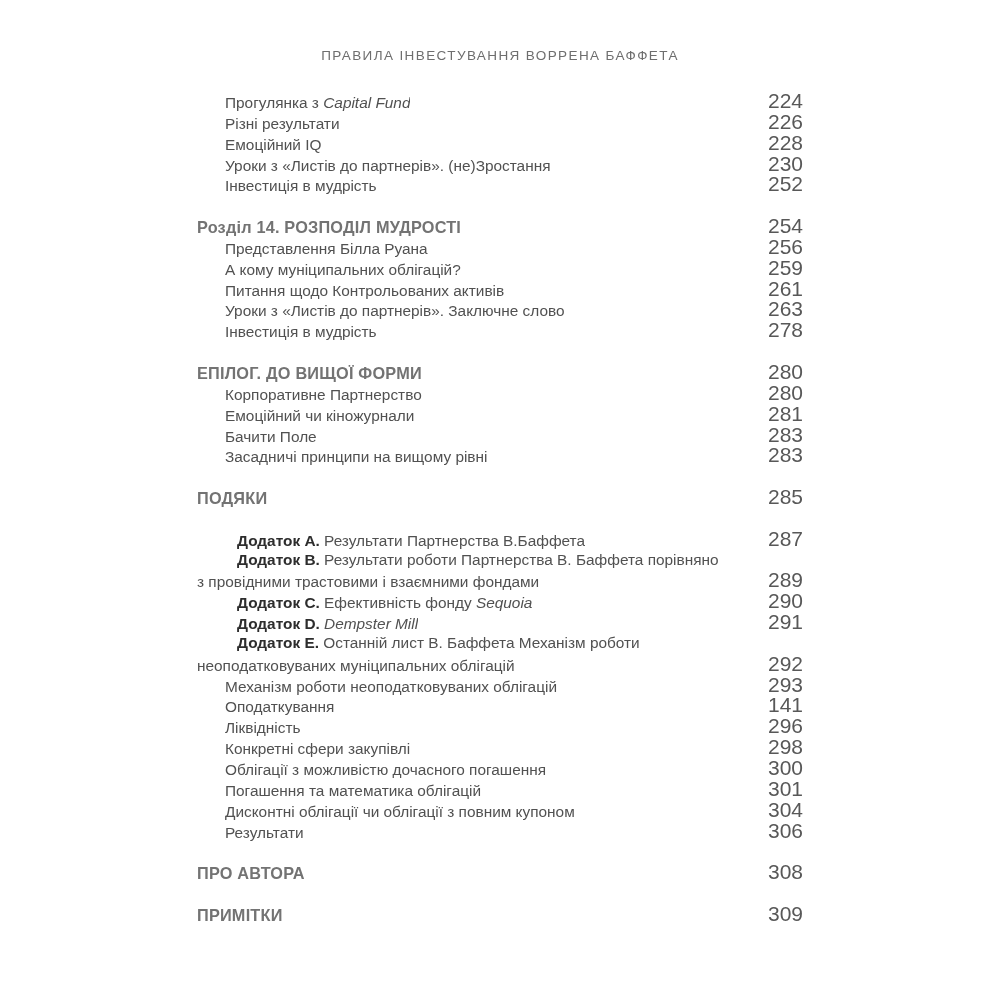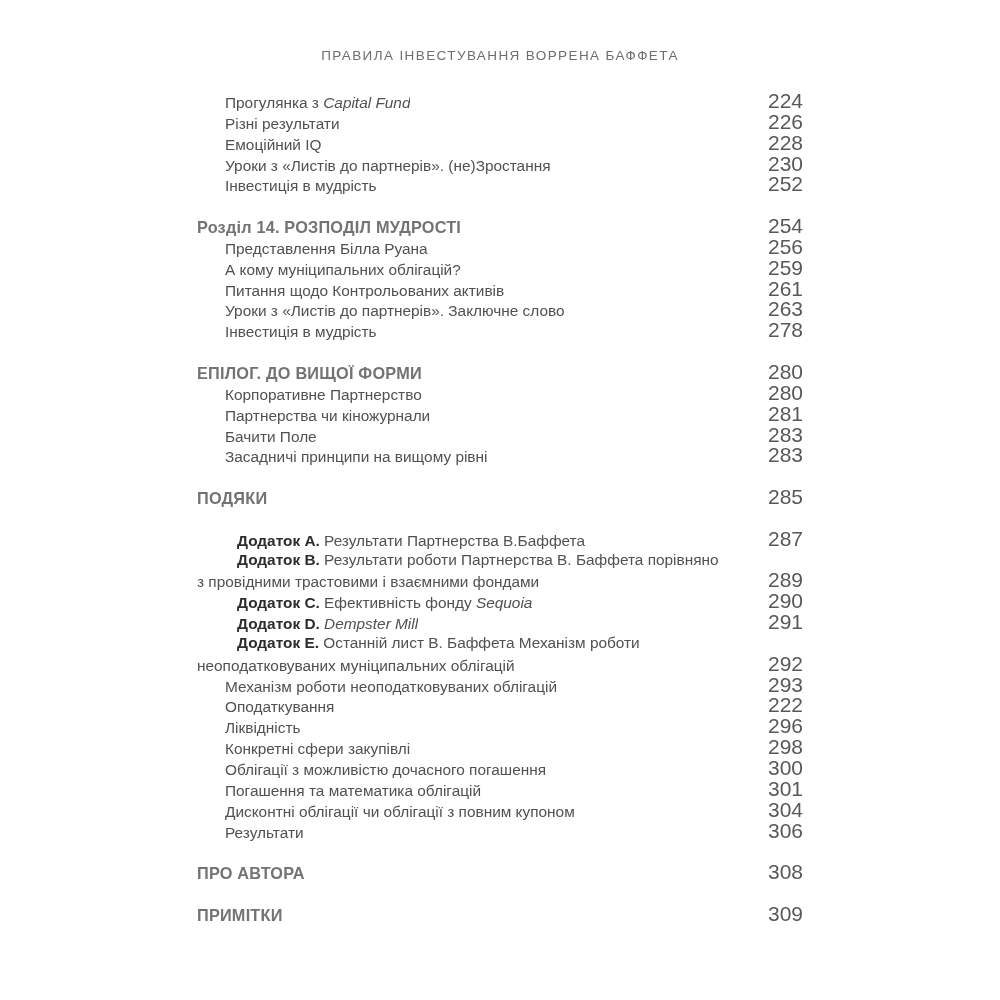--- a/index.html
+++ b/index.html
@@ -131,21 +131,21 @@
       <div class="row gap"></div>
       <div class="row header">
         <span class="title"><span>ЕПІЛОГ. ДО ВИЩОЇ ФОРМИ</span></span>
         <span class="num">280</span>
       </div>
       <div class="row indent">
         <span class="title"><span>Корпоративне Партнерство</span></span>
         <span class="num">280</span>
       </div>
       <div class="row indent">
-        <span class="title"><span>Партнерства чи кіножурнали</span></span>
+        <span class="title"><span>Емоційний чи кіножурнали</span></span>
         <span class="num">281</span>
       </div>
       <div class="row indent">
         <span class="title"><span>Бачити Поле</span></span>
         <span class="num">283</span>
       </div>
       <div class="row indent">
         <span class="title"><span>Засадничі принципи на вищому рівні</span></span>
         <span class="num">283</span>
       </div>
@@ -182,21 +182,21 @@
       <div class="row">
         <span class="title"><span>неоподатковуваних муніципальних облігацій</span></span>
         <span class="num">292</span>
       </div>
       <div class="row indent">
         <span class="title"><span>Механізм роботи неоподатковуваних облігацій</span></span>
         <span class="num">293</span>
       </div>
       <div class="row indent">
         <span class="title"><span>Оподаткування</span></span>
-        <span class="num">222</span>
+        <span class="num">141</span>
       </div>
       <div class="row indent">
         <span class="title"><span>Ліквідність</span></span>
         <span class="num">296</span>
       </div>
       <div class="row indent">
         <span class="title"><span>Конкретні сфери закупівлі</span></span>
         <span class="num">298</span>
       </div>
       <div class="row indent">

